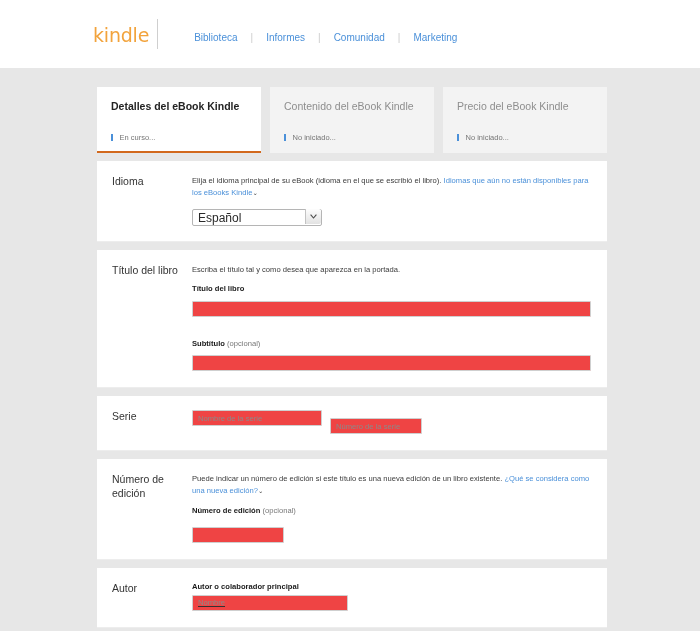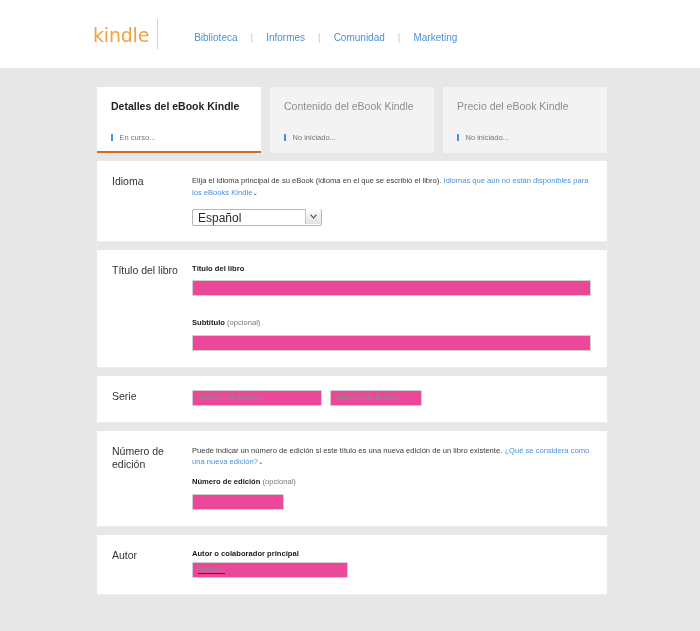--- a/index.html
+++ b/index.html
@@ -167,34 +167,34 @@
     font-weight: bold;
     margin-bottom: 4px;
   }
   .field-label .opt {
     font-weight: normal;
     color: #777777;
   }
 
   input[type="text"] {
     border: 1px solid #cfcfcf;
-    background: #ec4899;
+    background: #ef4444;
     height: 16px;
     font-size: 7.6px;
     color: #333333;
     padding: 0 5px;
     font-family: "Liberation Sans", sans-serif;
     border-radius: 1px;
     outline: none;
   }
   input::placeholder { color: #8a8a8a; opacity: 1; }
 
   .in-full  { width: 399px; }
   .in-med   { width: 130px; }
-  .in-small { width: 92px; }
+  .in-small { width: 92px; margin-top: 8px; }
   .in-half  { width: 156px; text-decoration: underline; }
 
   .row { display: flex; gap: 8px; }
   .gap-lg { height: 22px; }
 
   
   .select-wrap {
     position: relative;
     width: 130px;
     height: 17px;
@@ -289,20 +289,21 @@
                 <path d="M0.6 0.6 L3.5 4 L6.4 0.6" stroke="#4a4a4a" stroke-width="1.1" fill="none"></path>
               </svg>
         </span>
       </div>
     </div>
   </div>
 
   <div class="card">
     <div class="card-label">Título del libro</div>
     <div class="card-body">
+      <p class="desc">Escriba el título tal y como desea que aparezca en la portada.</p>
       <div class="field-label">Título del libro</div>
       <input type="text" class="in-full" value="" style="">
       <div class="gap-lg"></div>
       <div class="field-label">
         <span>Subtítulo</span>
         <span class="opt">(opcional)</span>
       </div>
       <input type="text" class="in-full" value="" style="">
     </div>
   </div>

